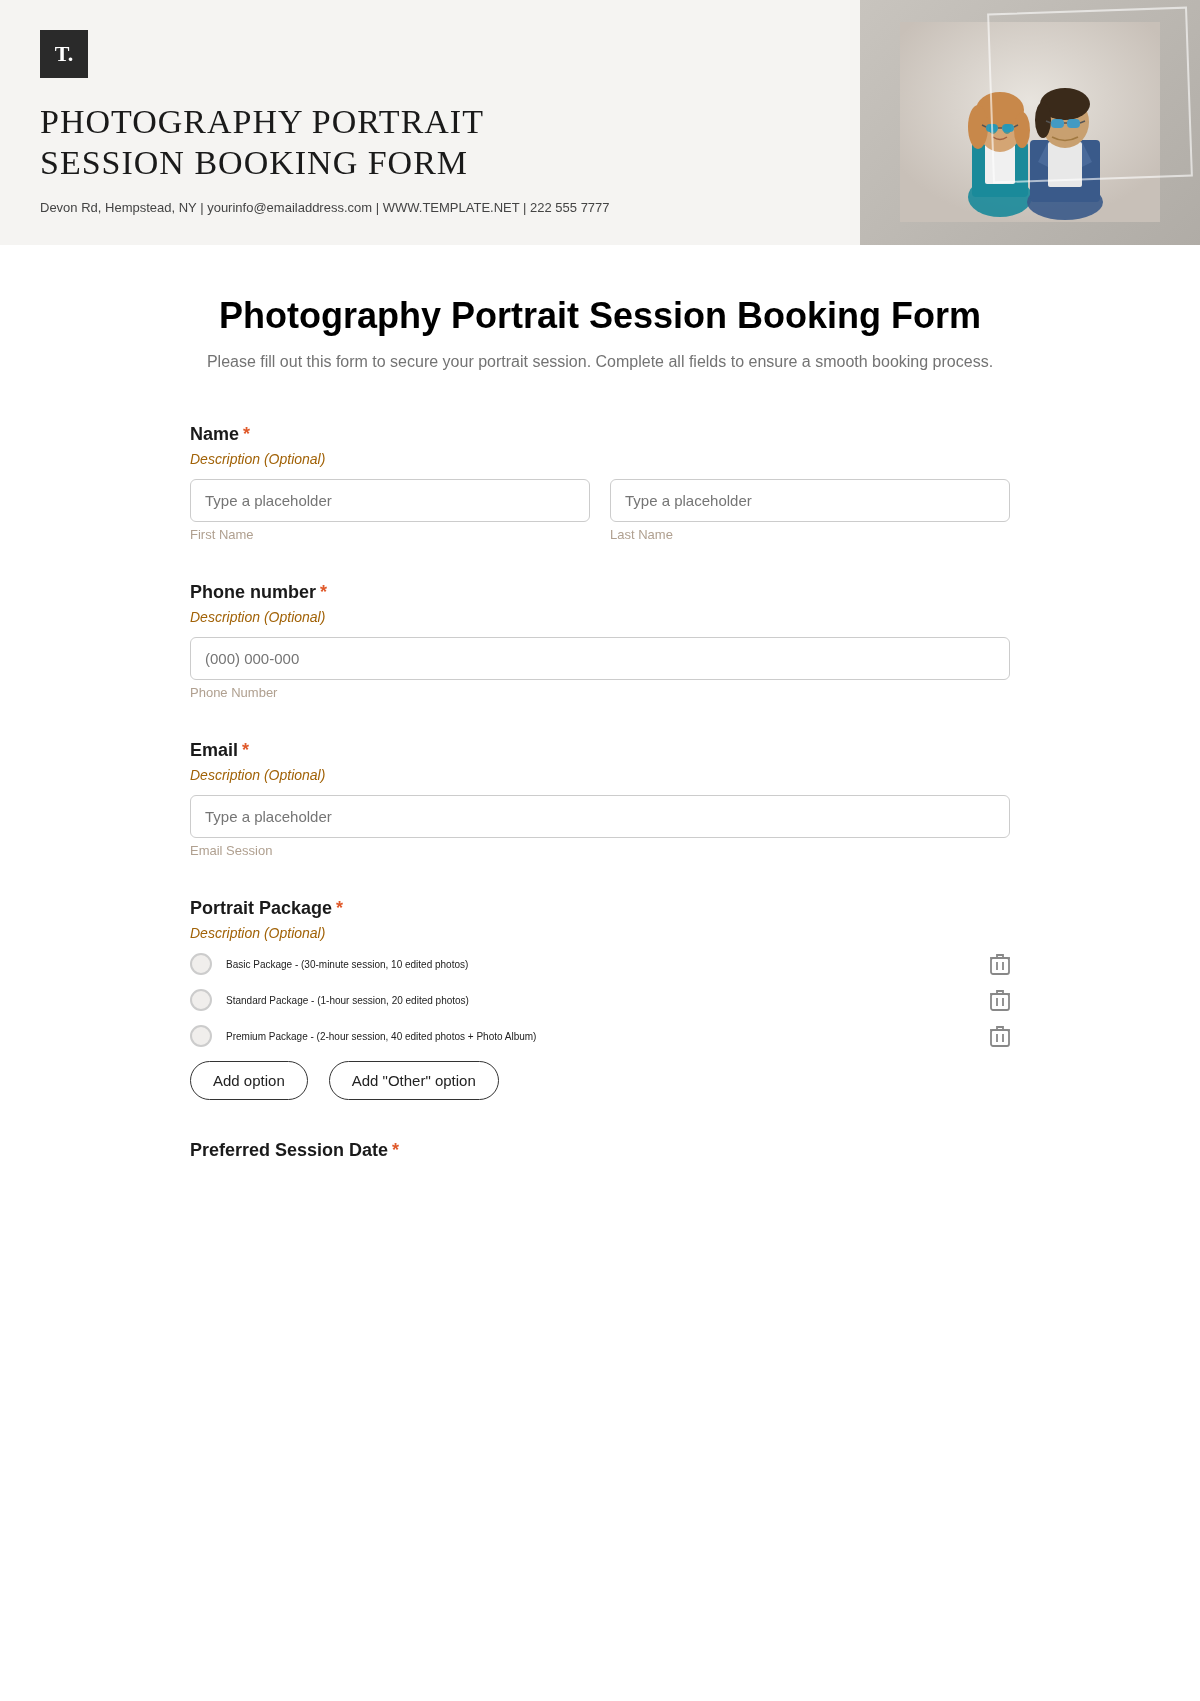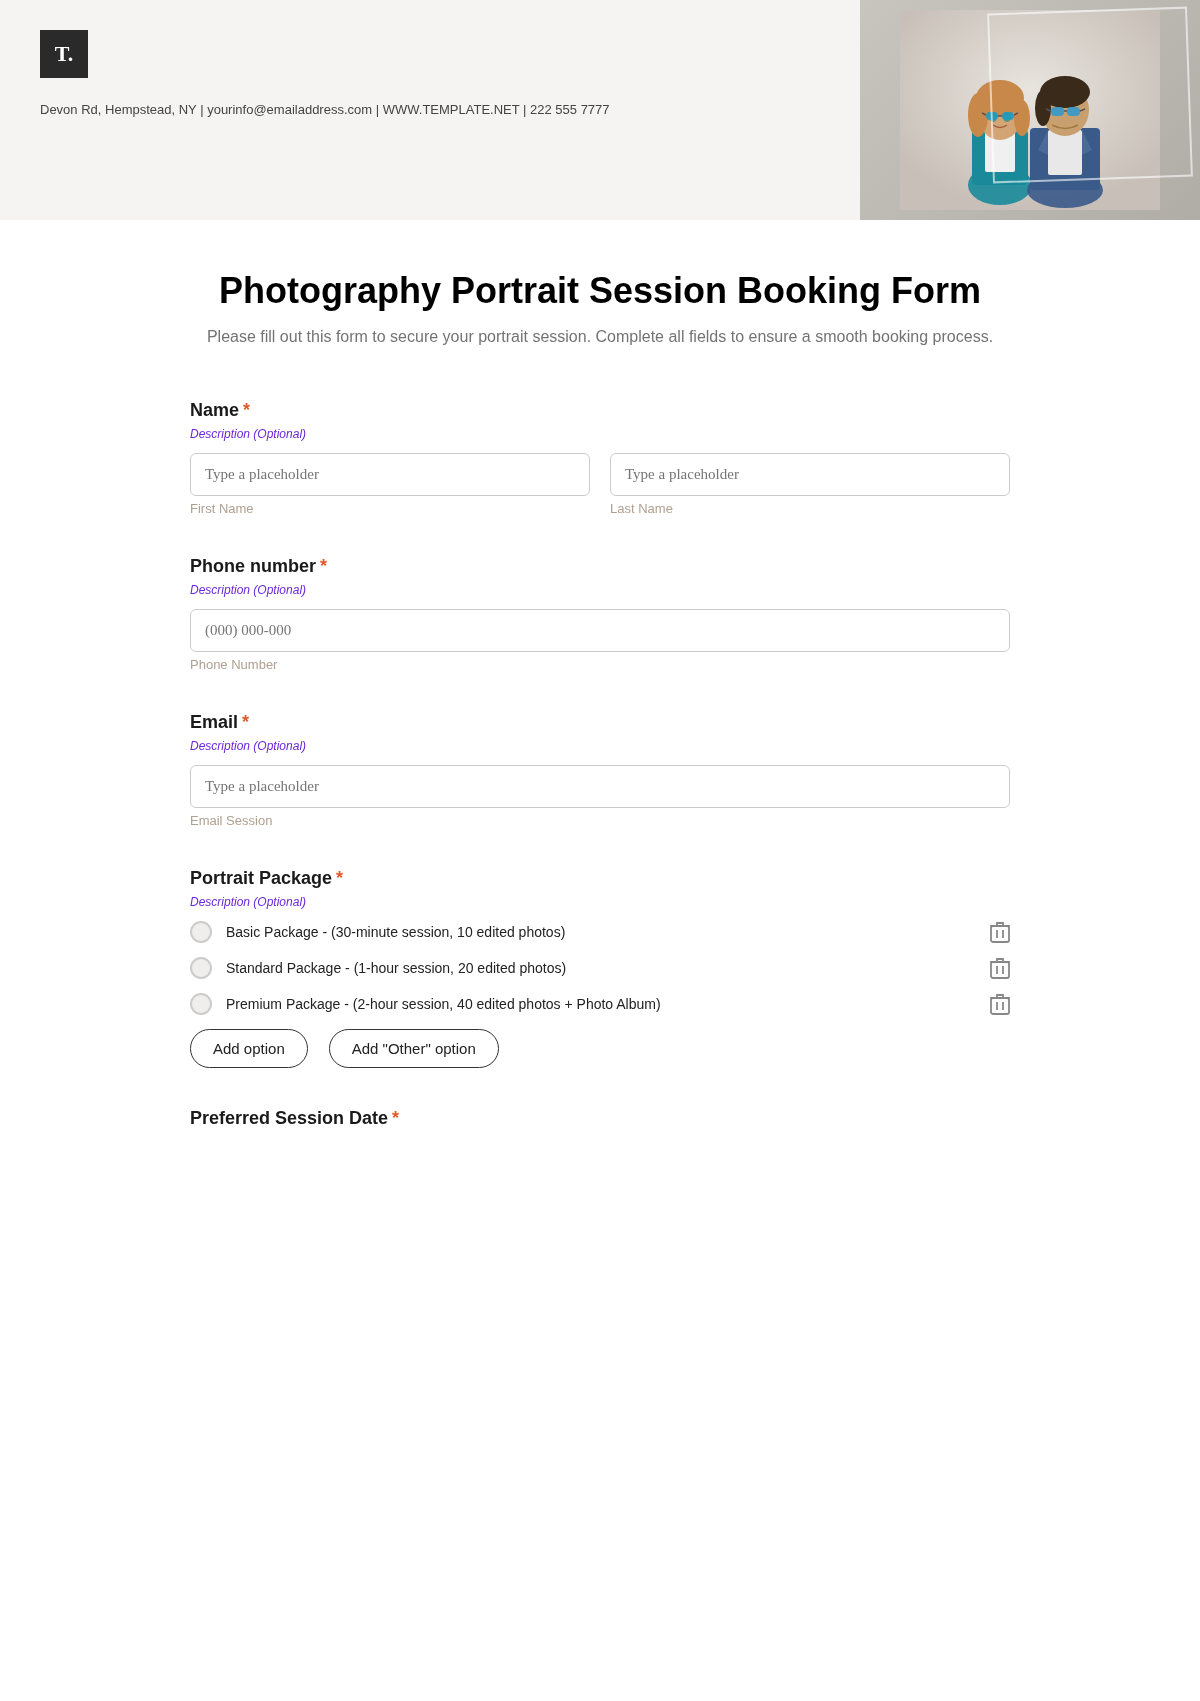--- a/index.html
+++ b/index.html
@@ -115,22 +115,22 @@
       font-weight: bold;
       color: #1a1a1a;
       margin-bottom: 6px;
       font-family: Arial, sans-serif;
     }
     .required-star {
       color: #e05a2b;
       margin-left: 4px;
     }
     .field-description {
-      font-size: 12px;
-      color: #6d28d9;
+      font-size: 14px;
+      color: #a16207;
       font-style: italic;
       margin-bottom: 12px;
       font-family: Arial, sans-serif;
     }
     .field-sublabel {
       font-size: 13px;
       color: #b0a090;
       margin-top: 5px;
       font-family: Arial, sans-serif;
     }
@@ -143,21 +143,21 @@
     .name-col {
       flex: 1;
     }
     .text-input {
       width: 100%;
       border: 1.5px solid #ccc;
       border-radius: 6px;
       padding: 12px 14px;
       font-size: 15px;
       color: #888;
-      font-family: Liberation Serif, serif;
+      font-family: Liberation Sans, sans-serif;
       background: #fff;
       outline: none;
     }
 
     
     .radio-option {
       display: flex;
       align-items: center;
       justify-content: space-between;
       margin-bottom: 14px;
@@ -169,21 +169,21 @@
     }
     .radio-circle {
       width: 22px;
       height: 22px;
       border-radius: 50%;
       border: 2px solid #ccc;
       background: #f0eeec;
       flex-shrink: 0;
     }
     .radio-text {
-      font-size: 14px;
+      font-size: 10px;
       color: #222;
       font-family: Arial, sans-serif;
     }
     .delete-icon {
       color: #888;
       font-size: 18px;
       cursor: pointer;
       display: flex;
       align-items: center;
     }
@@ -214,20 +214,24 @@
       margin-top: 10px;
     }
   </style>
 </head>
 <body>
 
 <div class="header">
   <div class="header-left">
     <div class="logo-box">
       <span>T.</span>
+    </div>
+    <div class="header-title">
+      <span>Photography Portrait</span><br>
+      <span>Session booking form</span>
     </div>
     <div class="header-contact">
       <span>Devon Rd, Hempstead, NY | yourinfo@emailaddress.com | WWW.TEMPLATE.NET | 222 555 7777</span>
     </div>
   </div>
   <div class="header-photo">
     <div class="header-photo-inner">
 
       <div class="photo-frame"></div>
 

